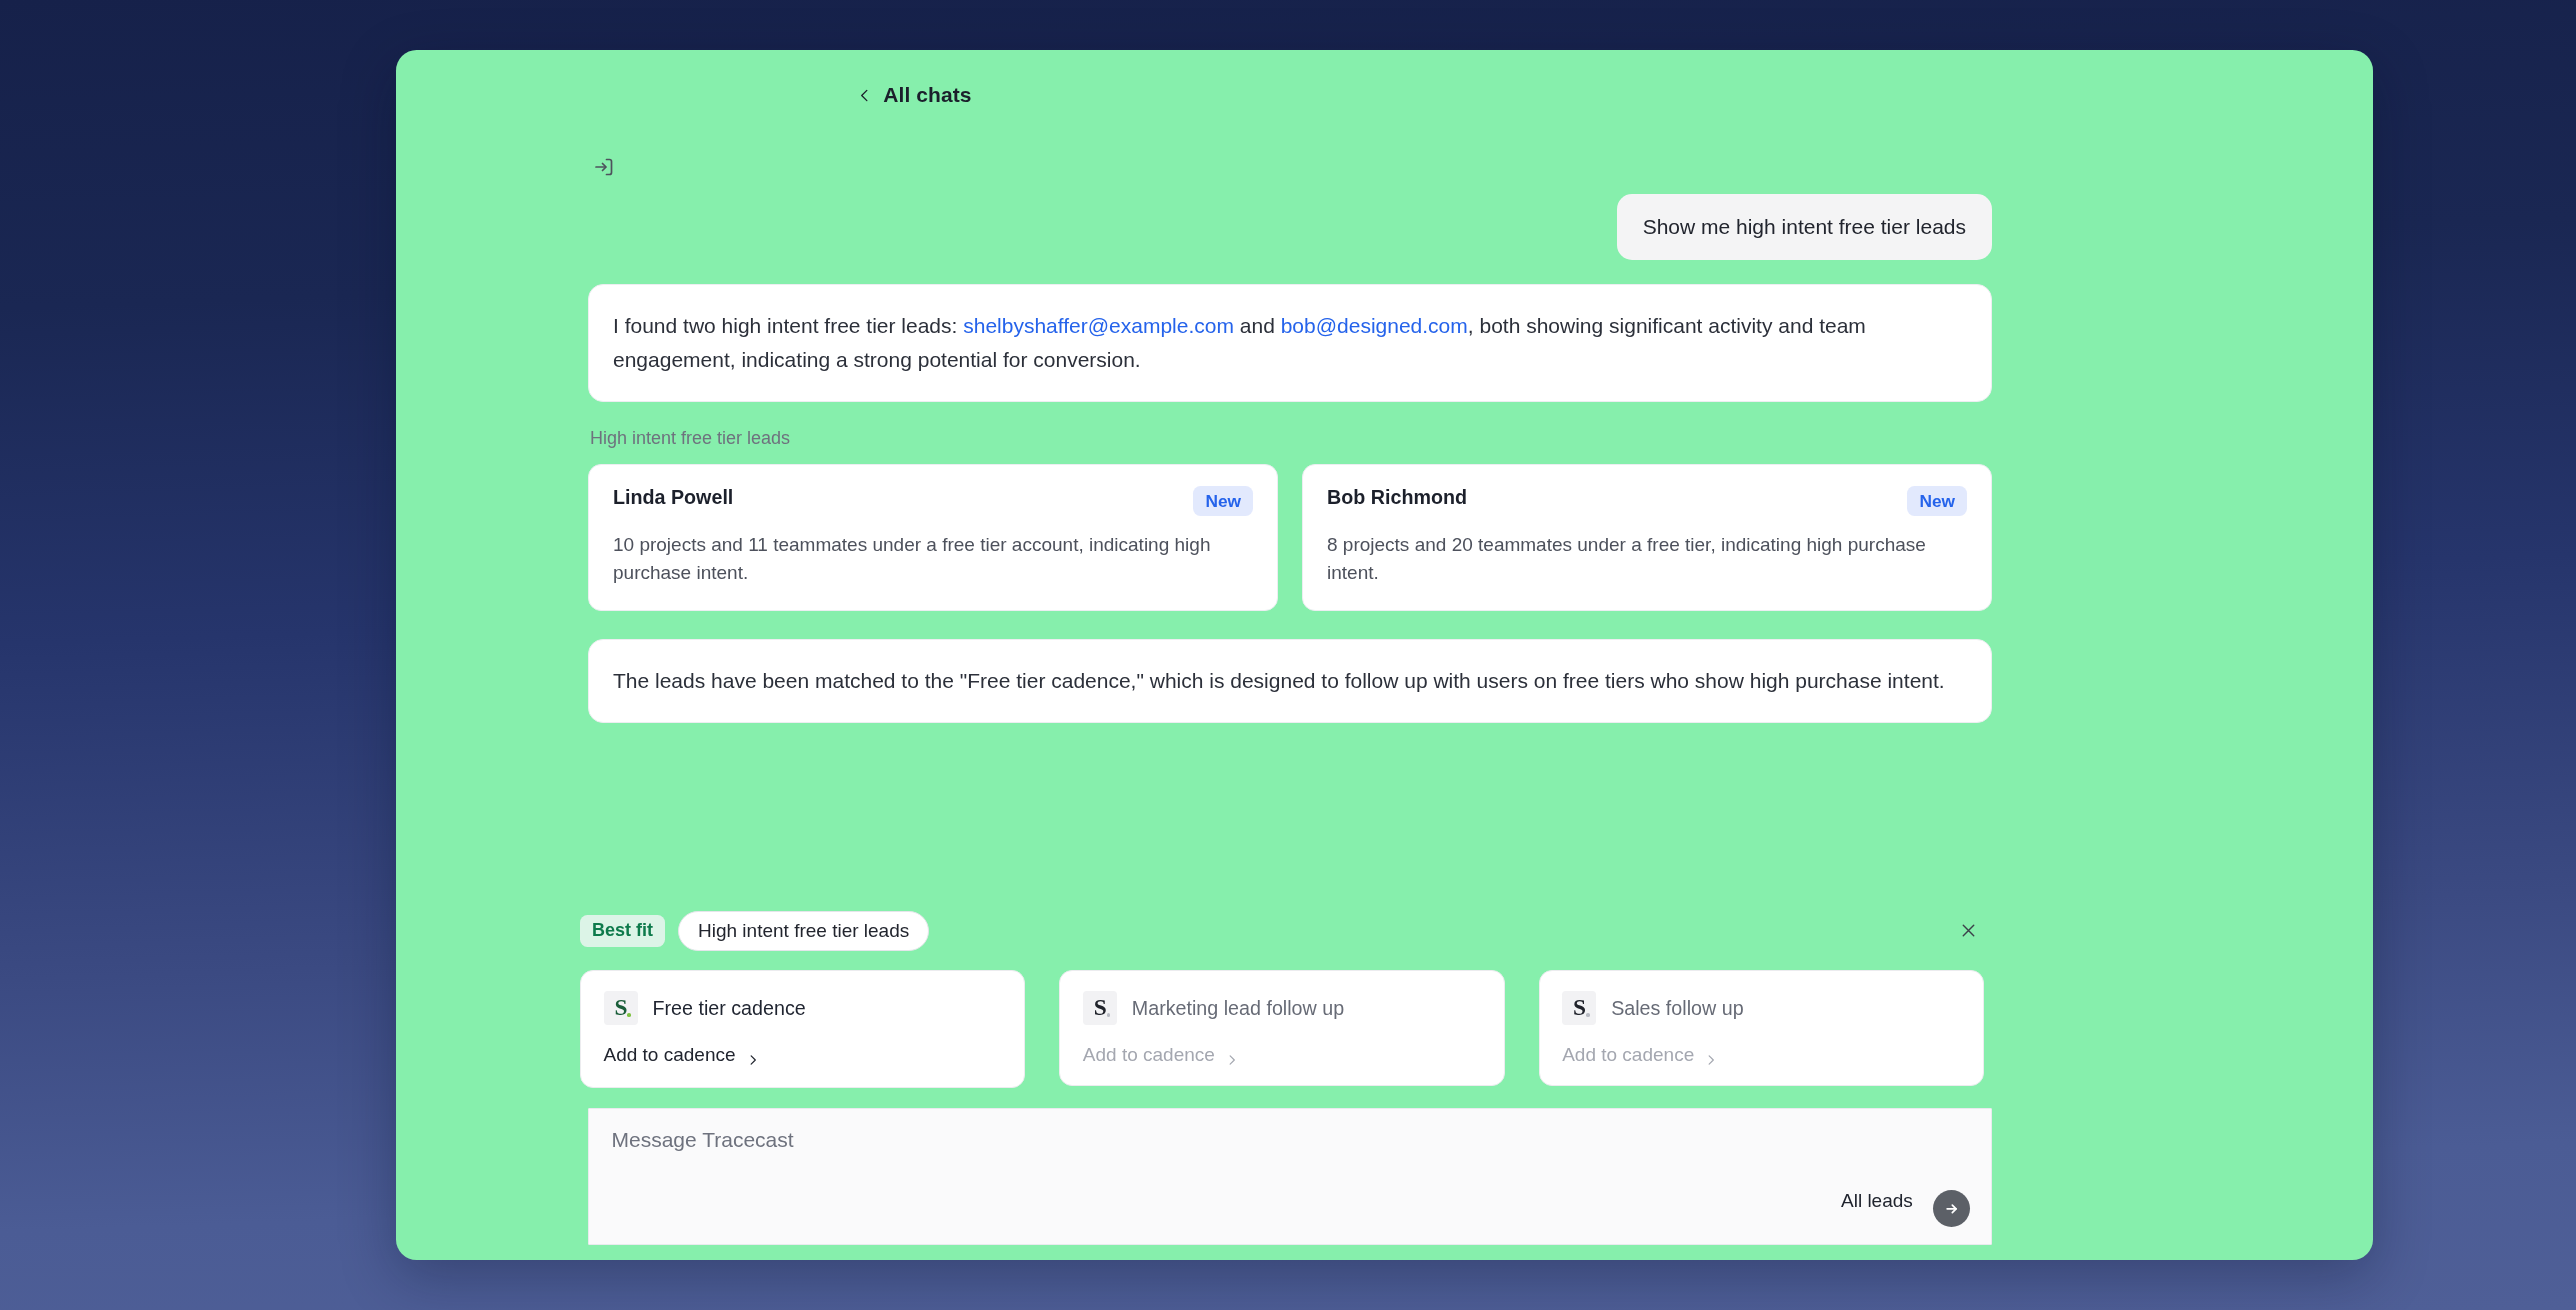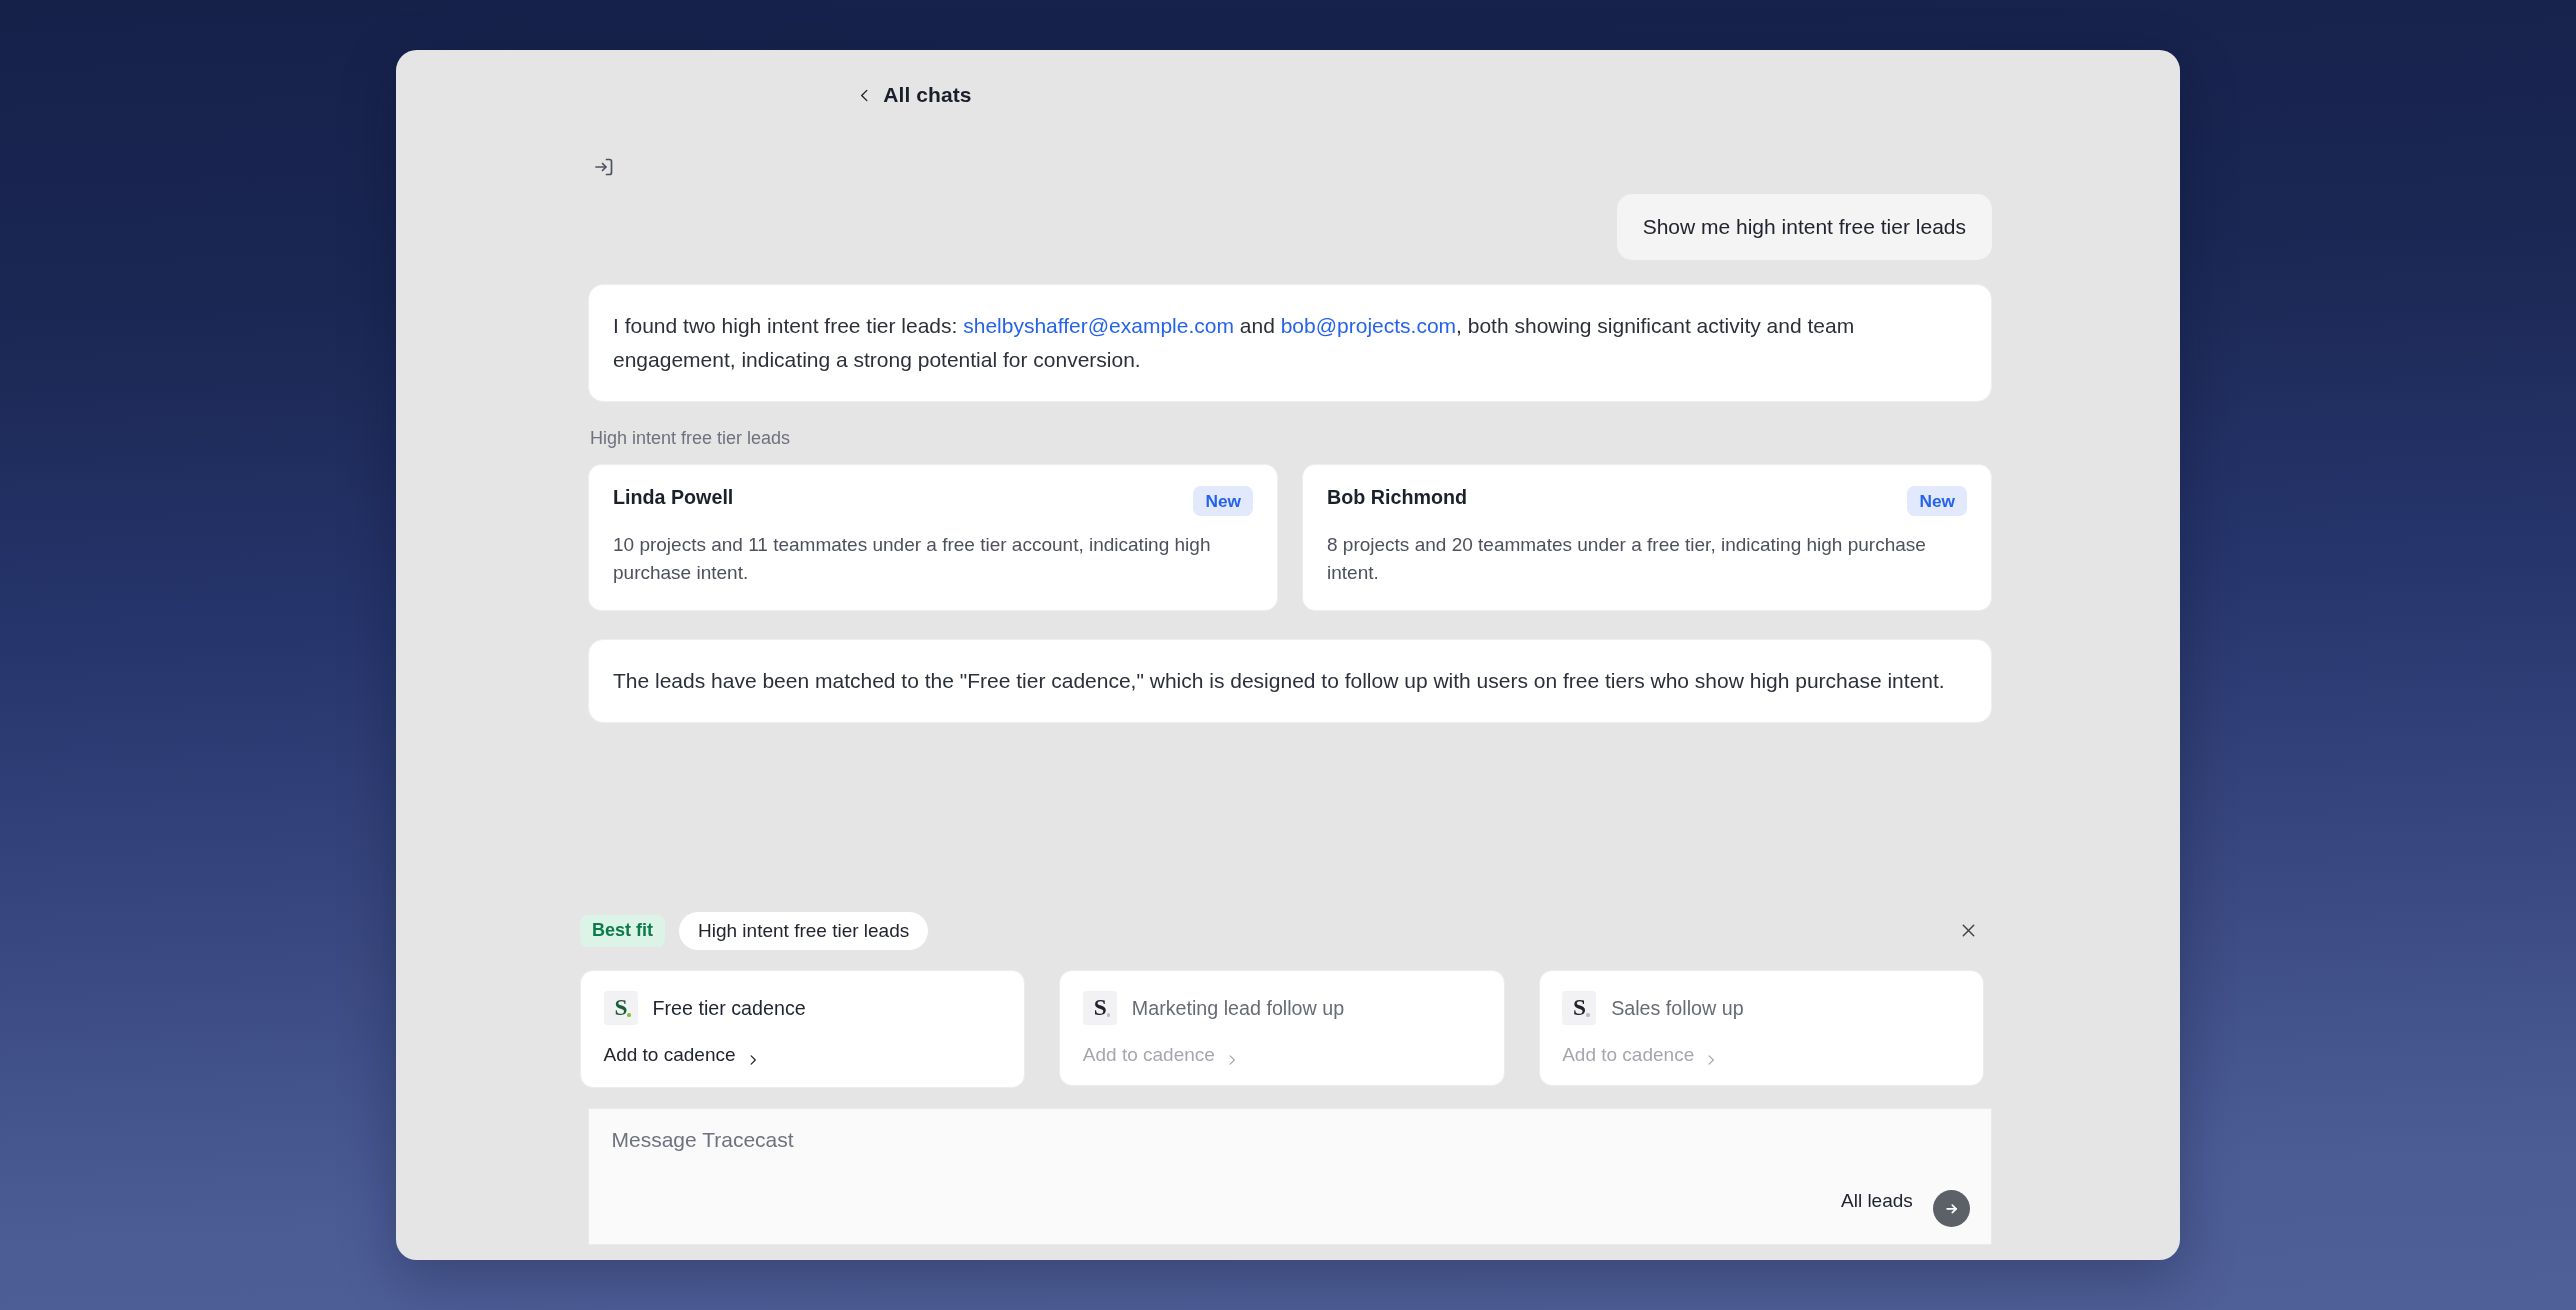--- a/index.html
+++ b/index.html
@@ -20,23 +20,23 @@
         #4b5c95 88%,
         #4f5f97 100%);
     position: relative;
   }
 
   
   .app-window {
     position: absolute;
     left: 396px;
     top: 50px;
-    width: 1784px;
+    width: 1977px;
     height: 1210px;
-    background: #e5e5e5;
+    background: #86efac;
     border-radius: 20.6px;
     box-shadow: 0 17px 56px rgba(8, 14, 40, 0.30);
     overflow: hidden;
   }
 
   
   .chat-header {
     position: absolute;
     left: 0; top: 0;
     width: 100%;
@@ -348,21 +348,21 @@
           <path d="M10.5 8.5L14 12l-3.5 3.5" stroke="#4e525c" stroke-width="1.7" stroke-linecap="round" stroke-linejoin="round"></path>
         </svg>
       </span>
     </div>
 
     <div class="msg-user-row">
       <div class="msg-user">Show me high intent free tier leads</div>
     </div>
 
     <div class="msg-assistant">
-      <span>I found two high intent free tier leads: </span><a href="#" class="email-link">shelbyshaffer@example.com</a><span> and </span><a href="#" class="email-link">bob@projects.com</a><span>, both showing significant activity and team engagement, indicating a strong potential for conversion.</span>
+      <span>I found two high intent free tier leads: </span><a href="#" class="email-link">shelbyshaffer@example.com</a><span> and </span><a href="#" class="email-link">bob@designed.com</a><span>, both showing significant activity and team engagement, indicating a strong potential for conversion.</span>
     </div>
 
     <div class="leads-block">
       <div class="leads-caption">High intent free tier leads</div>
       <div class="leads-row">
 
         <div class="lead-card">
           <div class="lead-card-top">
             <span class="lead-name">Linda Powell</span>
             <span class="badge-new">New</span>

